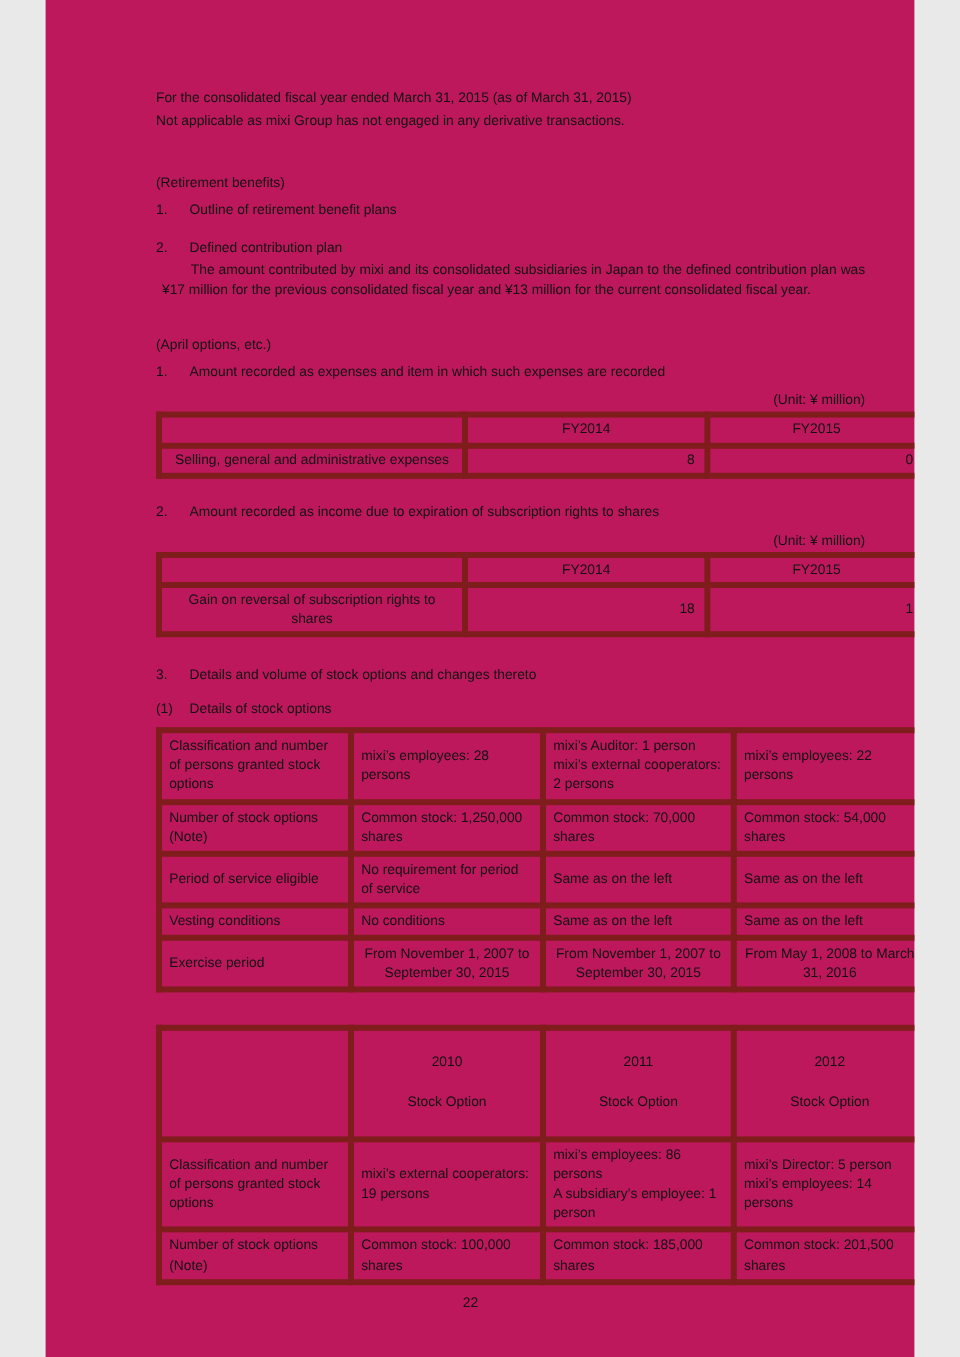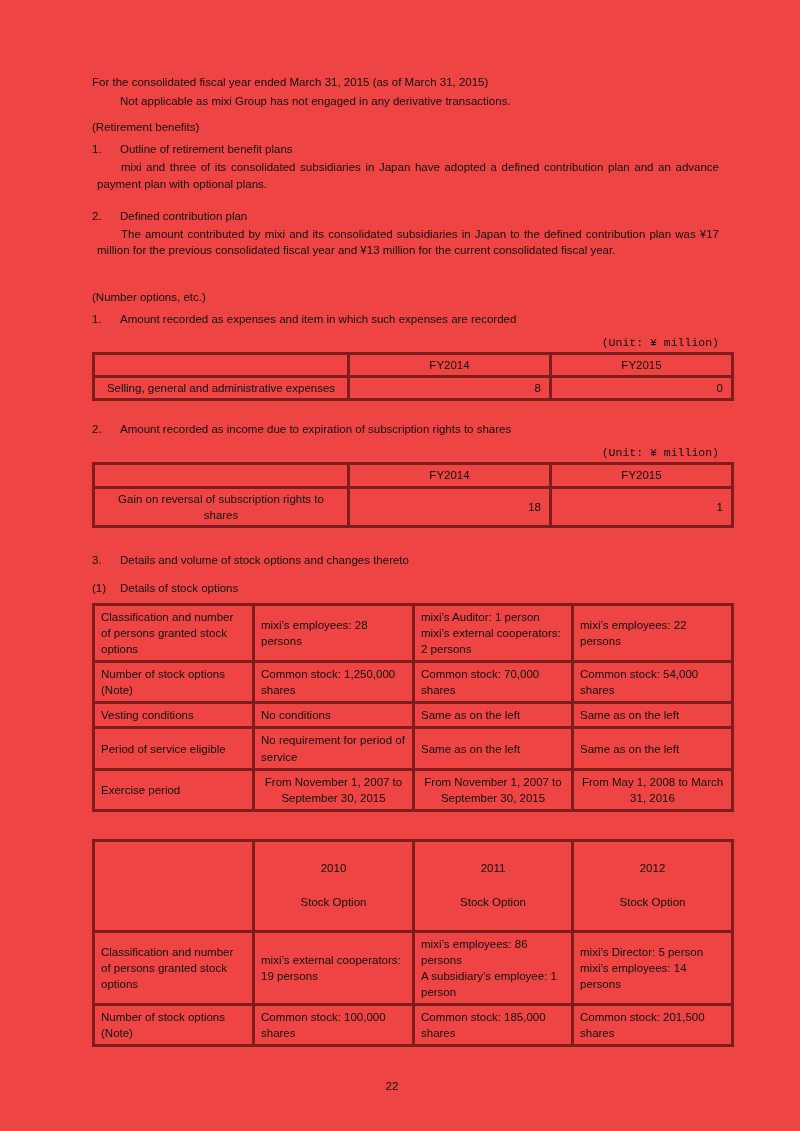--- a/index.html
+++ b/index.html
@@ -1,43 +1,43 @@
 <!DOCTYPE html>
 <html><head>
 <meta charset="utf-8">
 <style>
   * { margin:0; padding:0; box-sizing:border-box; }
   html,body { background:#e9e9e9; }
   body { font-family:"Liberation Sans","DejaVu Sans",sans-serif; font-size:11.5px; color:#111; }
   .page {
-    width:800px; height:1131px; background:#ef4444; margin:0 auto;
+    width:724px; height:1131px; background:#be185d; margin:0 auto;
     position:relative; overflow:hidden;
-    padding:74px 81px 0 92px;
+    padding:74px 41px 0 92px;
     line-height:1.4;
   }
   .line { line-height:1.4; }
-  .indent { margin-left:28px; margin-top:3px; }
-
-  .group-heading { margin-top:10px; }
+  .indent { margin-top:3px; }
+
+  .group-heading { margin-top:36px; }
   .group-heading.big-gap { margin-top:30px; }
 
   .numbered { display:flex; margin-top:6px; }
   .numbered.gap-md { margin-top:16px; }
   .numbered.gap-lg { margin-top:20px; }
   .numbered.gap-xl { margin-top:24px; }
   .numbered.gap-sm { margin-top:12px; }
   .numbered .no { width:28px; flex:none; }
   .numbered .ttl { flex:1; }
 
   .body-par { margin:2px 0 0 5px; text-indent:24px; text-align:justify; line-height:1.42; }
 
-  .unit { text-align:right; margin-top:8px; margin-bottom:1px;font-family:Liberation Mono, monospace; }
+  .unit { text-align:right; margin-top:8px; margin-bottom:1px; }
 
   table { border-collapse:collapse; table-layout:fixed; width:639px; }
-  td { border:3px solid #7f1d1d; }
+  td { border:5px solid #7f1d1d; }
 
   .fy-table td { padding:2px 6px; vertical-align:middle; }
   .fy-table .hdr { text-align:center; }
   .fy-table .lbl { text-align:center; }
   .fy-table .val { text-align:right; padding-right:8px; }
 
   .detail-table { margin-top:7px; }
   .detail-table.second { margin-top:27px; }
   .detail-table td { padding:3px 6px; vertical-align:middle; white-space:pre-line; }
   .detail-table .hc { text-align:center; padding:2px 4px; }
@@ -54,29 +54,28 @@
 
   <p class="line">For the consolidated fiscal year ended March 31, 2015 (as of March 31, 2015)</p>
   <p class="line indent">Not applicable as mixi Group has not engaged in any derivative transactions.</p>
 
   <p class="group-heading">(Retirement benefits)</p>
 
   <div class="numbered">
     <span class="no">1.</span>
     <span class="ttl">Outline of retirement benefit plans</span>
   </div>
-  <p class="body-par">mixi and three of its consolidated subsidiaries in Japan have adopted a defined contribution plan and an advance payment plan with optional plans.</p>
 
   <div class="numbered gap-md">
     <span class="no">2.</span>
     <span class="ttl">Defined contribution plan</span>
   </div>
   <p class="body-par">The amount contributed by mixi and its consolidated subsidiaries in Japan to the defined contribution plan was ¥17 million for the previous consolidated fiscal year and ¥13 million for the current consolidated fiscal year.</p>
 
-  <p class="group-heading big-gap">(Number options, etc.)</p>
+  <p class="group-heading big-gap">(April options, etc.)</p>
 
   <div class="numbered">
     <span class="no">1.</span>
     <span class="ttl">Amount recorded as expenses and item in which such expenses are recorded</span>
   </div>
   <p class="unit">(Unit: ¥ million)</p>
 
   <table class="fy-table">
     <colgroup>
         <col style="width:255px">
@@ -147,28 +146,28 @@
 mixi’s external cooperators: 2 persons</td>
         <td>mixi’s employees: 22 persons</td>
       </tr>
       <tr>
         <td class="rl">Number of stock options (Note)</td>
         <td>Common stock: 1,250,000 shares</td>
         <td>Common stock: 70,000 shares</td>
         <td>Common stock: 54,000 shares</td>
       </tr>
       <tr>
+        <td class="rl">Period of service eligible</td>
+        <td>No requirement for period of service</td>
+        <td>Same as on the left</td>
+        <td>Same as on the left</td>
+      </tr>
+      <tr>
         <td class="rl">Vesting conditions</td>
         <td>No conditions</td>
-        <td>Same as on the left</td>
-        <td>Same as on the left</td>
-      </tr>
-      <tr>
-        <td class="rl">Period of service eligible</td>
-        <td>No requirement for period of service</td>
         <td>Same as on the left</td>
         <td>Same as on the left</td>
       </tr>
       <tr>
         <td class="rl">Exercise period</td>
         <td class="ctr">From November 1, 2007 to September 30, 2015</td>
         <td class="ctr">From November 1, 2007 to September 30, 2015</td>
         <td class="ctr">From May 1, 2008 to March 31, 2016</td>
       </tr>
     </tbody>

